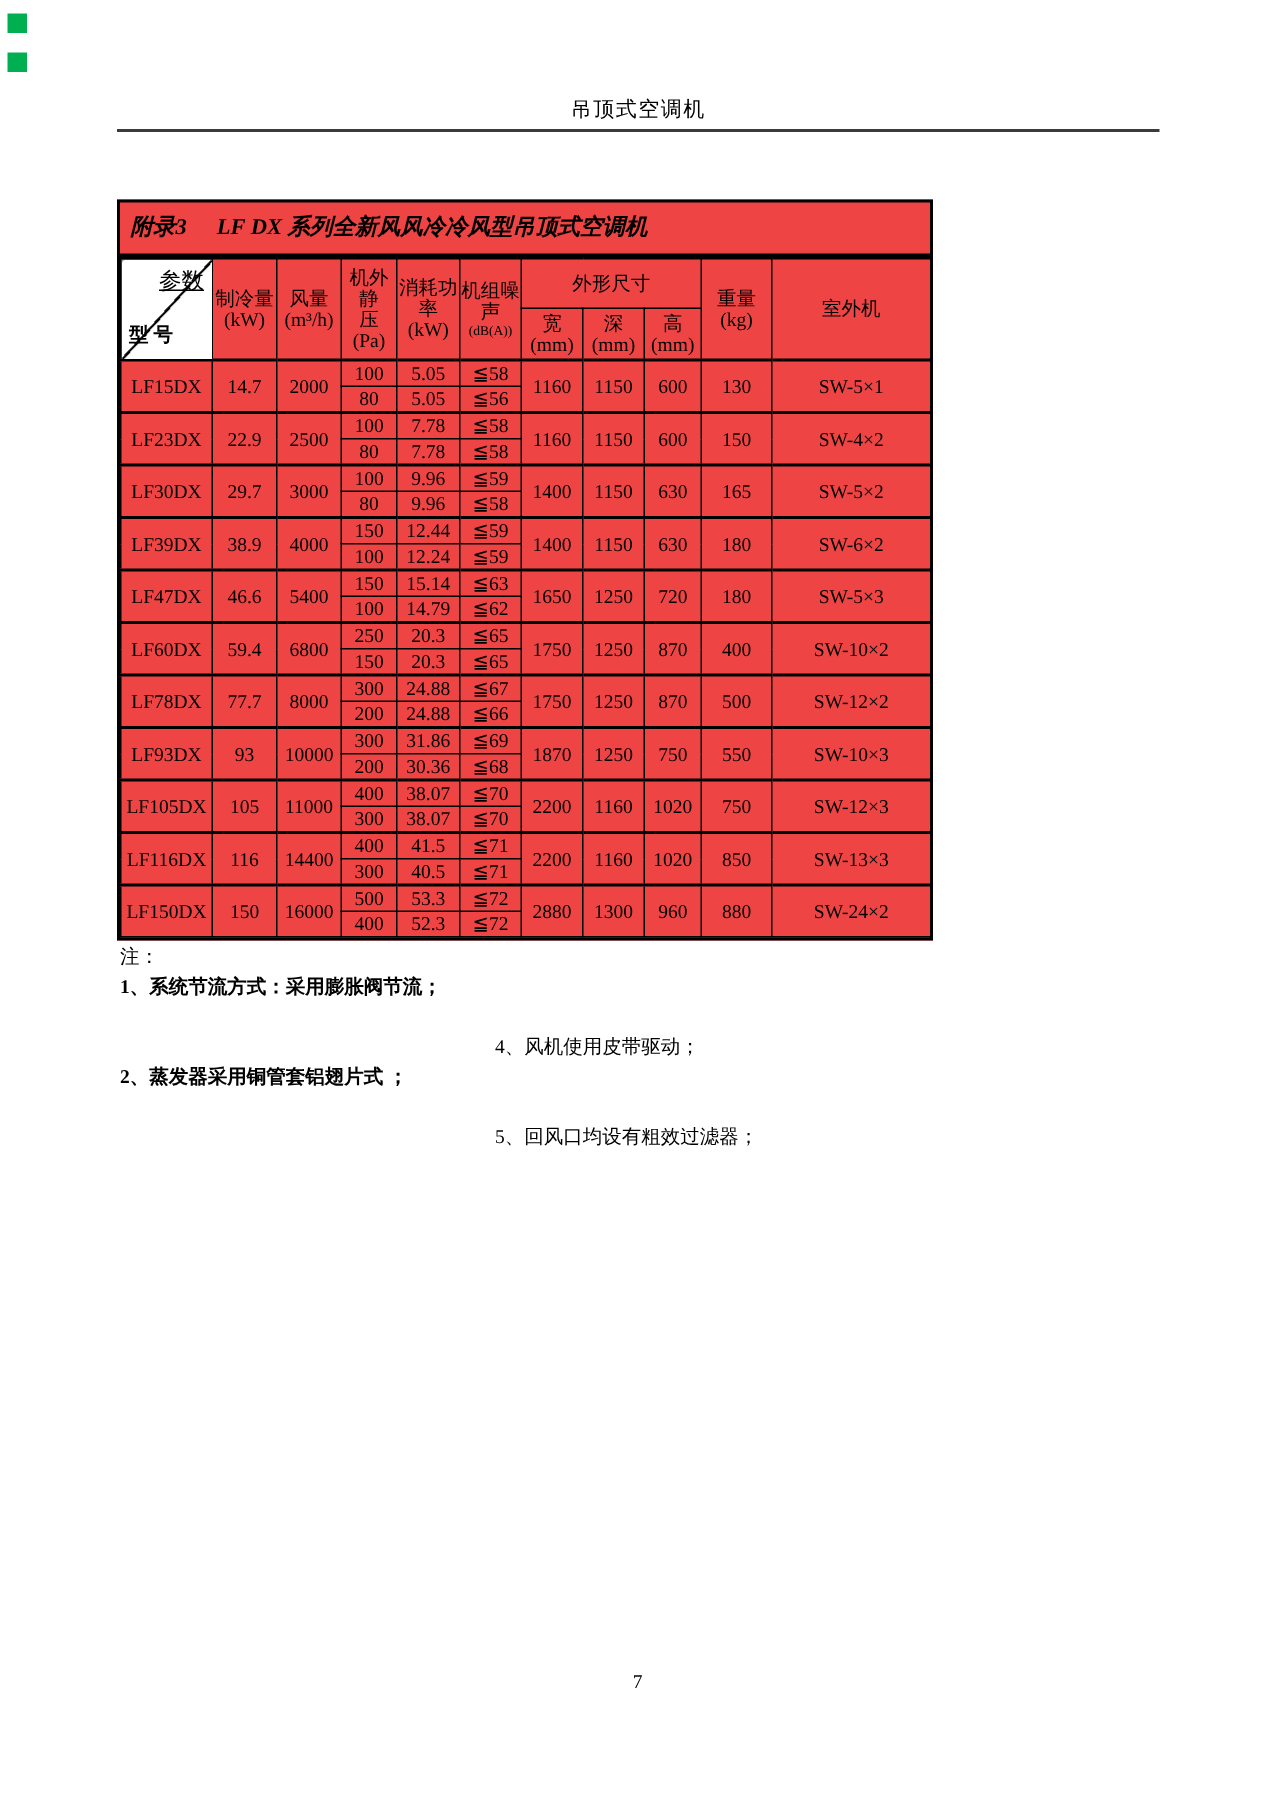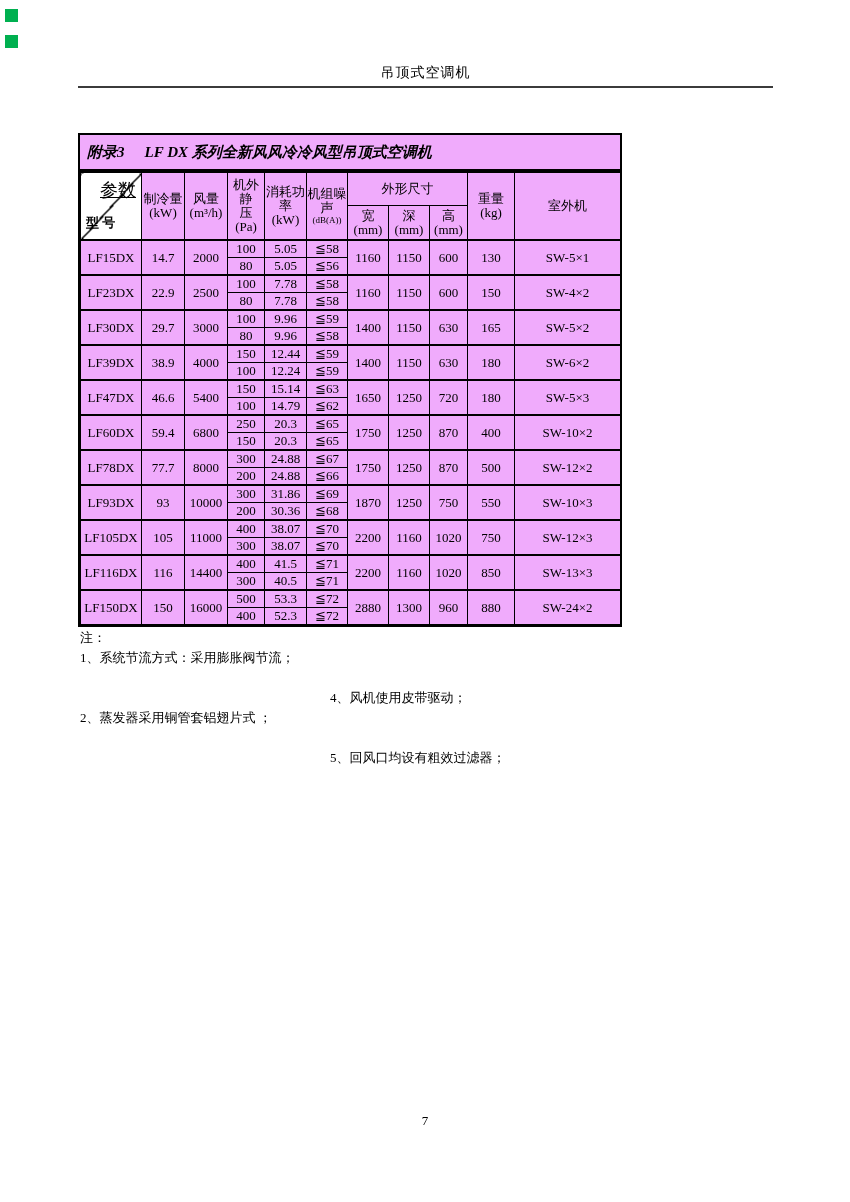--- a/index.html
+++ b/index.html
@@ -17,21 +17,21 @@
     position:absolute; left:78px; top:64px; width:695px;
     text-align:center; font-size:14px; letter-spacing:1px;
   }
   .header-rule {
     position:absolute; left:78px; top:86px; width:695px; height:2px;
     background:#3b3b3b;
   }
 
   .table-wrap {
     position:absolute; left:78px; top:133px; width:540px;
-    border:2px solid #000; background:#f0abfc;
+    border:2px solid #000; background:#ef4444;
   }
   .table-title {
     height:34px; line-height:34px; border-bottom:3px solid #000;
     font-weight:bold; font-style:italic; font-size:15px;
     padding-left:7px; white-space:nowrap;
   }
   .table-title .title-main { margin-left:20px; }
 
   table.spec {
     border-collapse:collapse; table-layout:fixed; width:100%;
@@ -45,32 +45,32 @@
   table.spec thead tr.hdr-top    { height:33px; }
   table.spec thead tr.hdr-sub th { height:33px; }
   .unit-small { display:block; font-size:9px; line-height:11px; }
 
   td.corner {
     position:relative;
     background:linear-gradient(to bottom right,
       #fff calc(50% - 0.8px), #000 calc(50% - 0.8px),
       #000 calc(50% + 0.8px), #fff calc(50% + 0.8px));
   }
-  .corner-top    { position:absolute; top:5px;  right:5px; font-size:18px;text-decoration:underline; }
+  .corner-top    { position:absolute; top:5px;  right:5px; font-size:15px;text-decoration:underline; }
   .corner-bottom { position:absolute; bottom:7px; left:5px; font-size:13px;font-weight:bold; }
 
   table.spec tbody td { height:16px; line-height:16px; }
   table.spec tbody tr.model-start td { border-top:2px solid #000; }
 
   .notes {
     position:absolute; left:80px; top:628px; width:545px;
     font-size:13px; line-height:20px;
   }
   .note-row { display:flex; }
-  .note-left  { width:250px; flex:0 0 250px; }
+  .note-left  { width:250px; flex:0 0 250px;font-weight:bold; }
   .note-right { flex:1;margin-top:40px; }
 
   .page-number {
     position:absolute; left:0; top:1113px; width:850px;
     text-align:center; font-size:13px;
   }
 </style>
 </head>
 <body>
 

